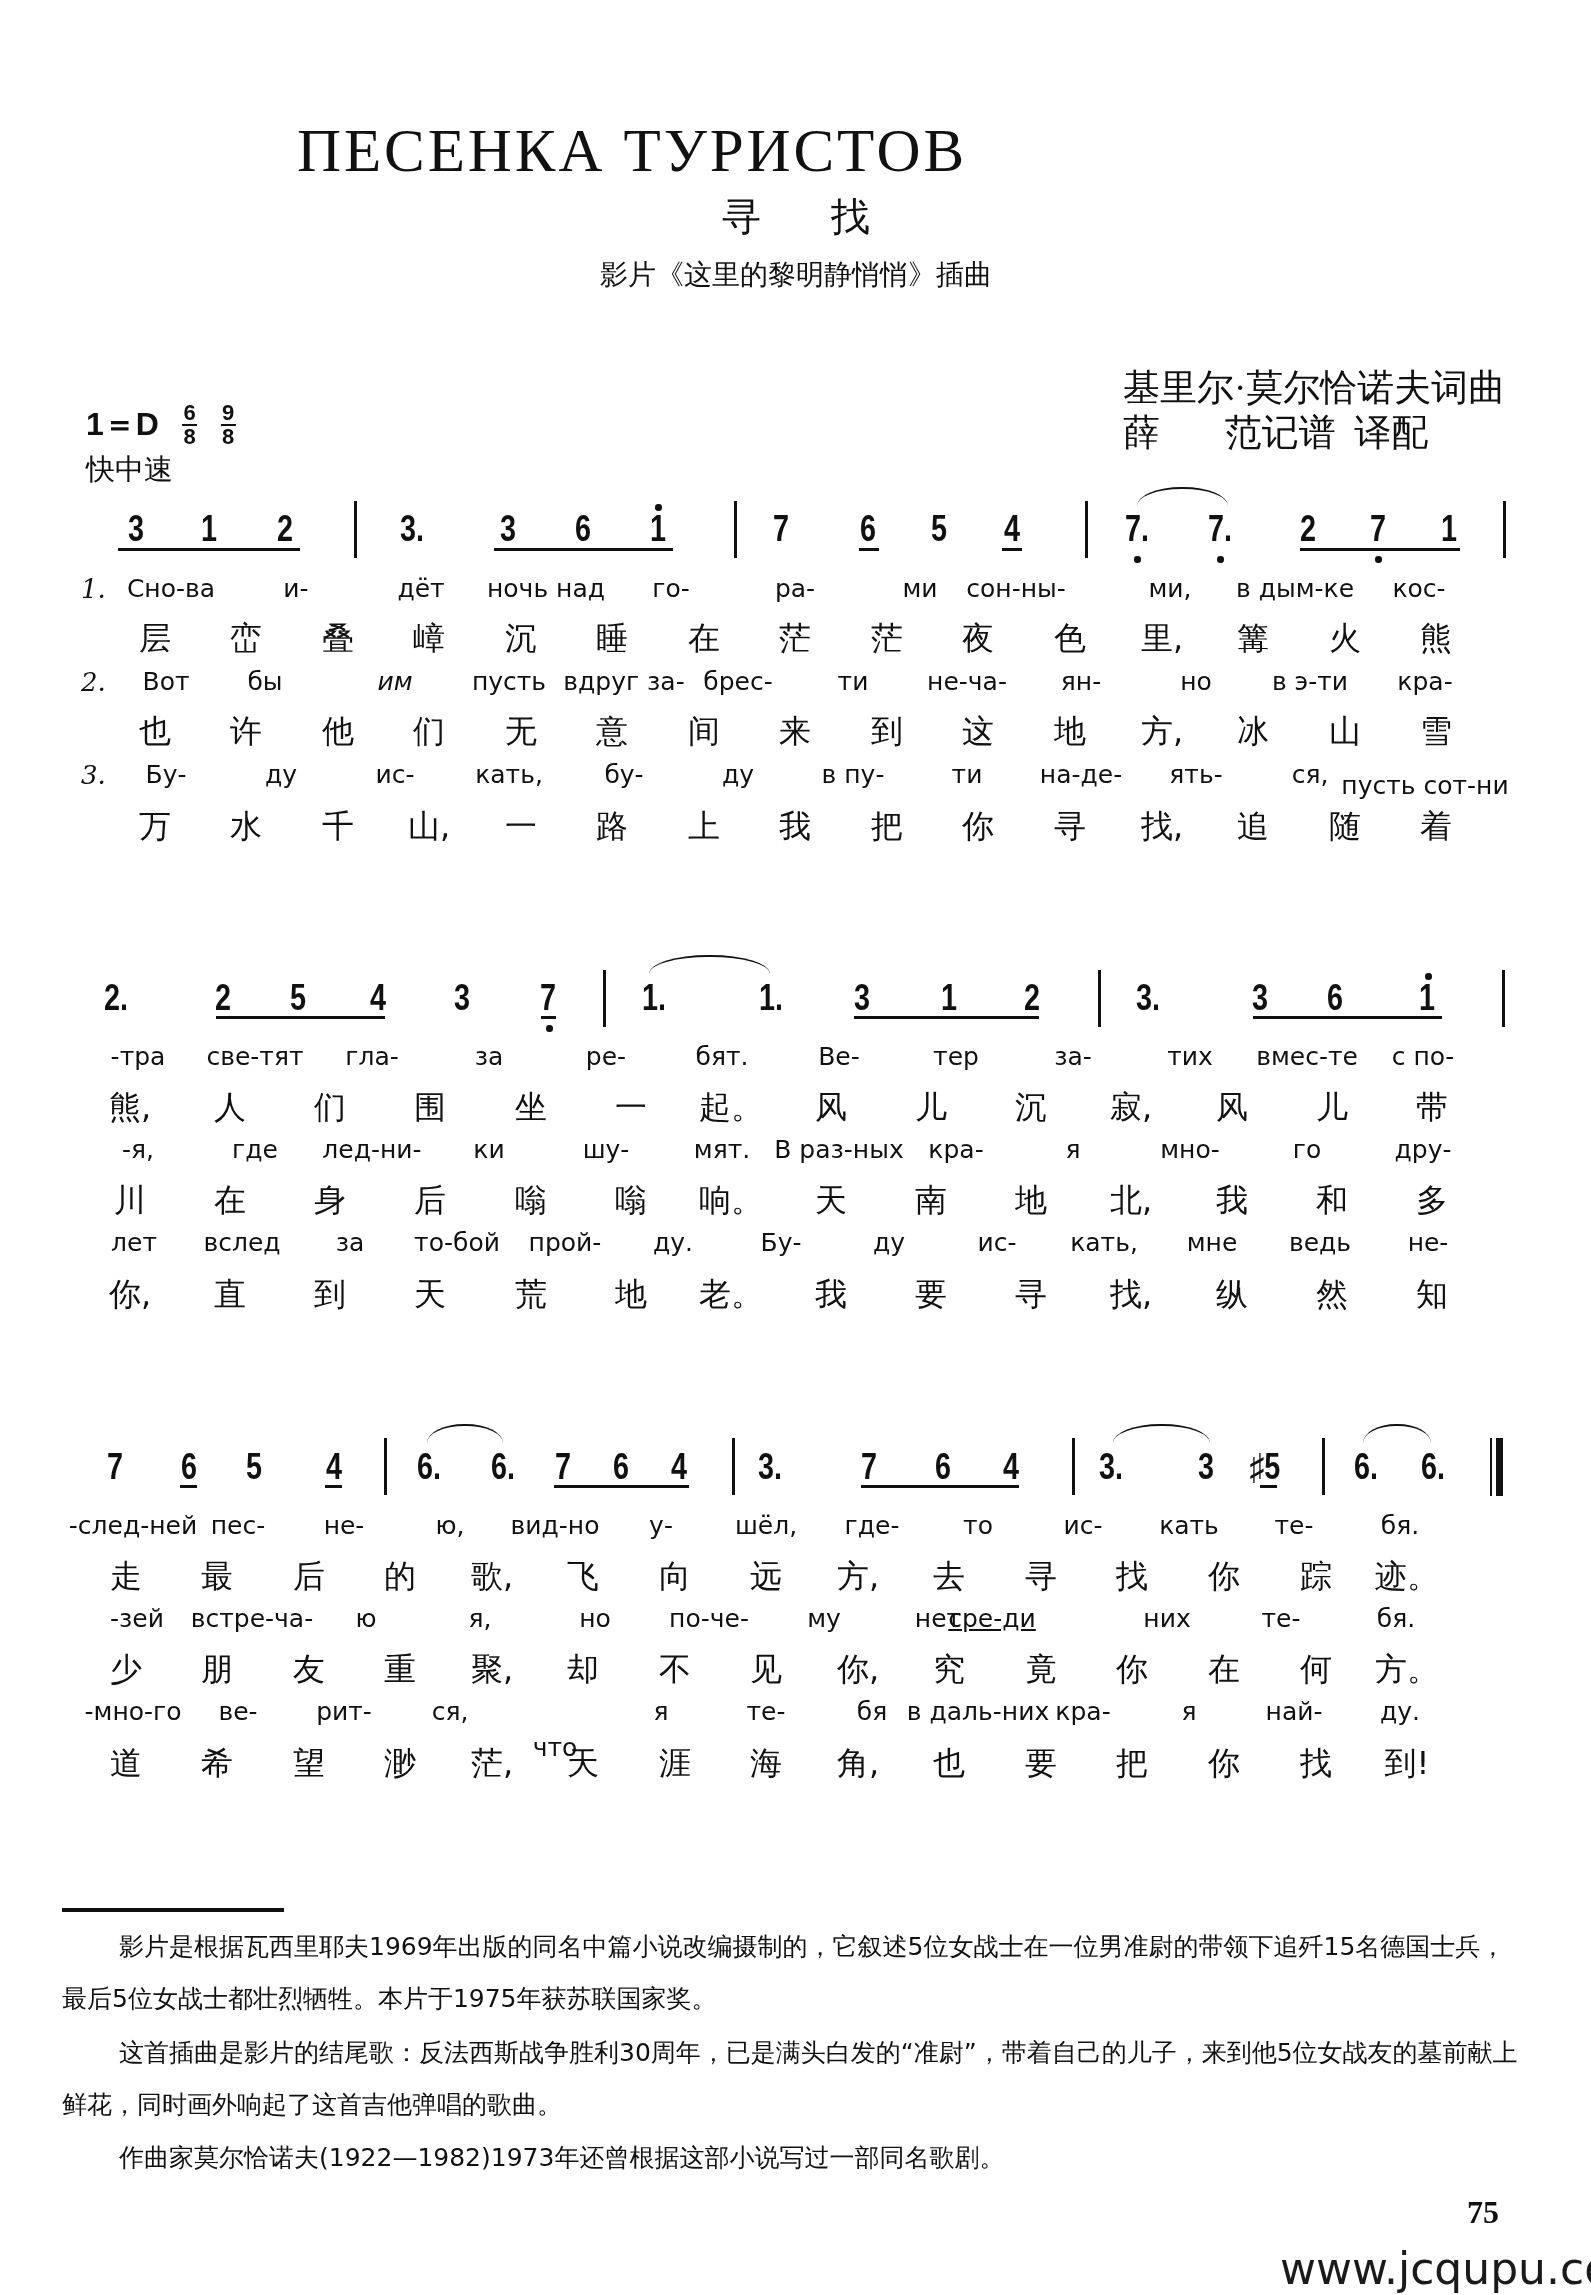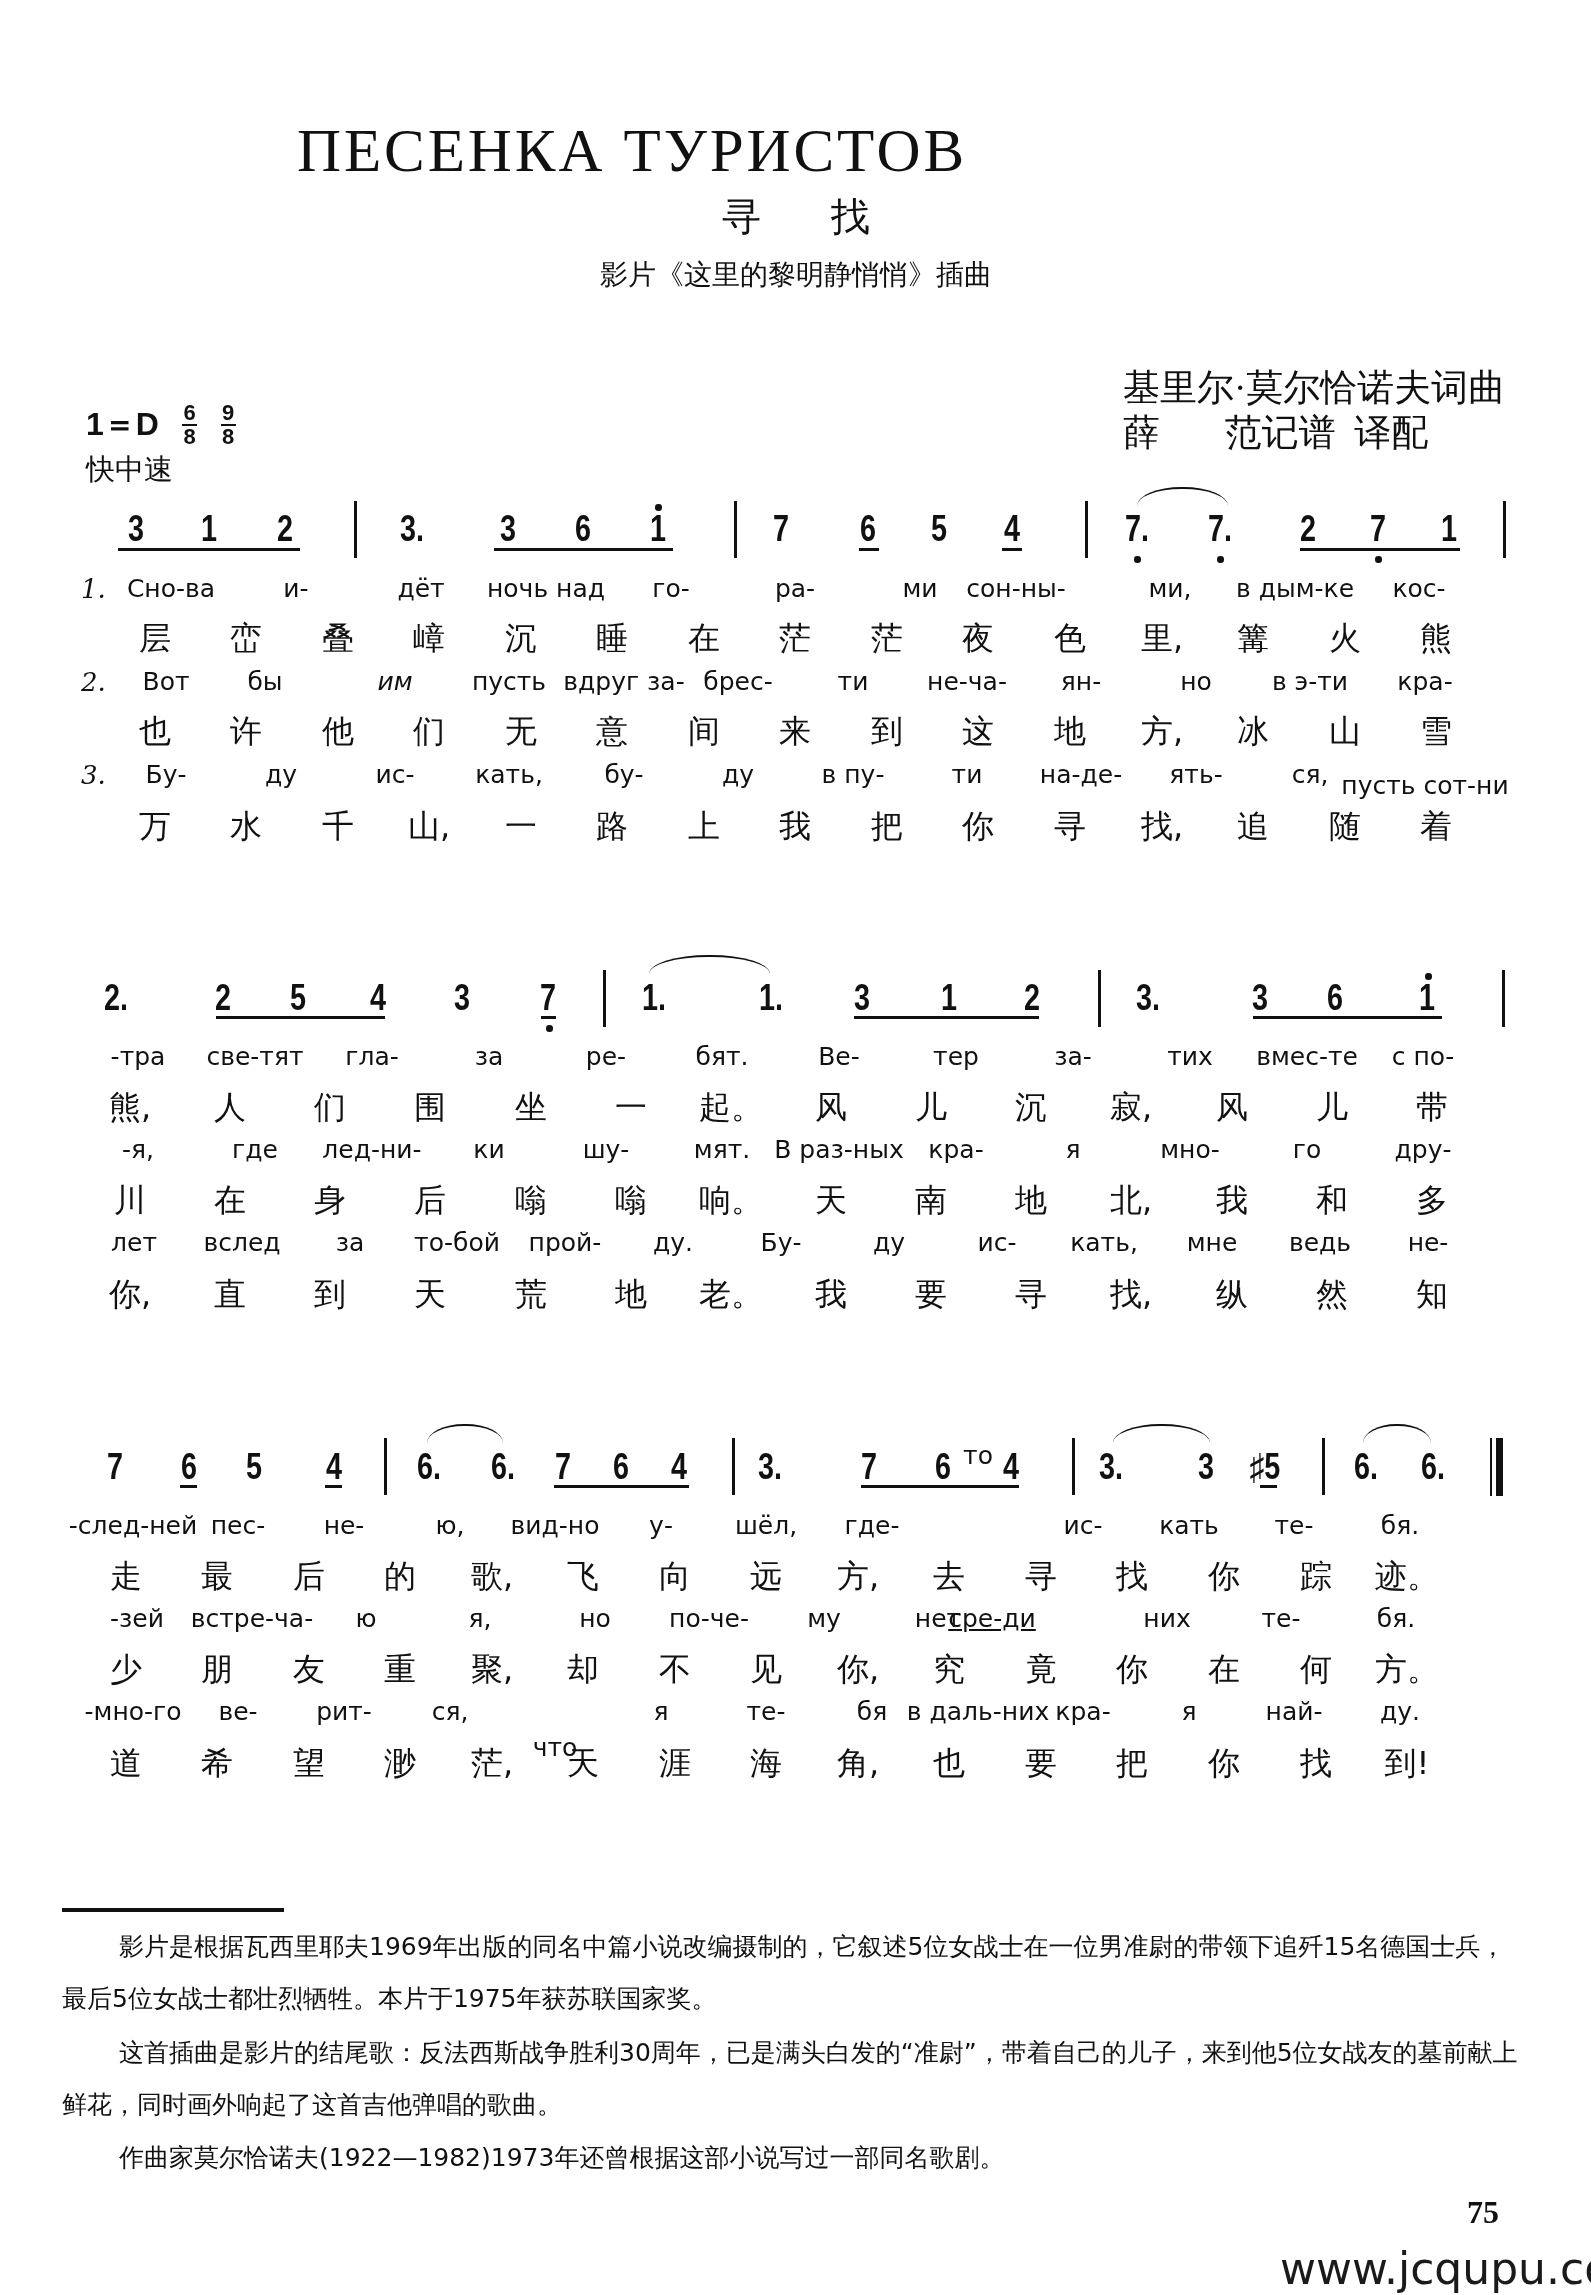--- a/index.html
+++ b/index.html
@@ -304,21 +304,21 @@
     <div class="slur" style="left: 1113px; width: 97px; top: 1424px;"></div>
     <div class="slur" style="left: 1363px; width: 68px; top: 1424px;"></div>
     <div class="abs ly ru" style="left: 133px; top: 1511px;">-след-ней</div>
     <div class="abs ly ru" style="left: 238px; top: 1511px;">пес-</div>
     <div class="abs ly ru" style="left: 344px; top: 1511px;">не-</div>
     <div class="abs ly ru" style="left: 450px; top: 1511px;">ю,</div>
     <div class="abs ly ru" style="left: 555px; top: 1511px;">вид-но</div>
     <div class="abs ly ru" style="left: 661px; top: 1511px;">у-</div>
     <div class="abs ly ru" style="left: 766px; top: 1511px;">шёл,</div>
     <div class="abs ly ru" style="left: 872px; top: 1511px;">где-</div>
-    <div class="abs ly ru" style="left: 978px; top: 1441px;">то</div>
+    <div class="abs ly ru" style="left: 978px; top: 1511px;">то</div>
     <div class="abs ly ru" style="left: 1083px; top: 1511px;">ис-</div>
     <div class="abs ly ru" style="left: 1189px; top: 1511px;">кать</div>
     <div class="abs ly ru" style="left: 1294px; top: 1511px;">те-</div>
     <div class="abs ly ru" style="left: 1400px; top: 1511px;">бя.</div>
     <div class="abs ly cn" style="left: 126px; top: 1555px;">走</div>
     <div class="abs ly cn" style="left: 217px; top: 1555px;">最</div>
     <div class="abs ly cn" style="left: 309px; top: 1555px;">后</div>
     <div class="abs ly cn" style="left: 400px; top: 1555px;">的</div>
     <div class="abs ly cn" style="left: 492px; top: 1555px;">歌,</div>
     <div class="abs ly cn" style="left: 583px; top: 1555px;">飞</div>

